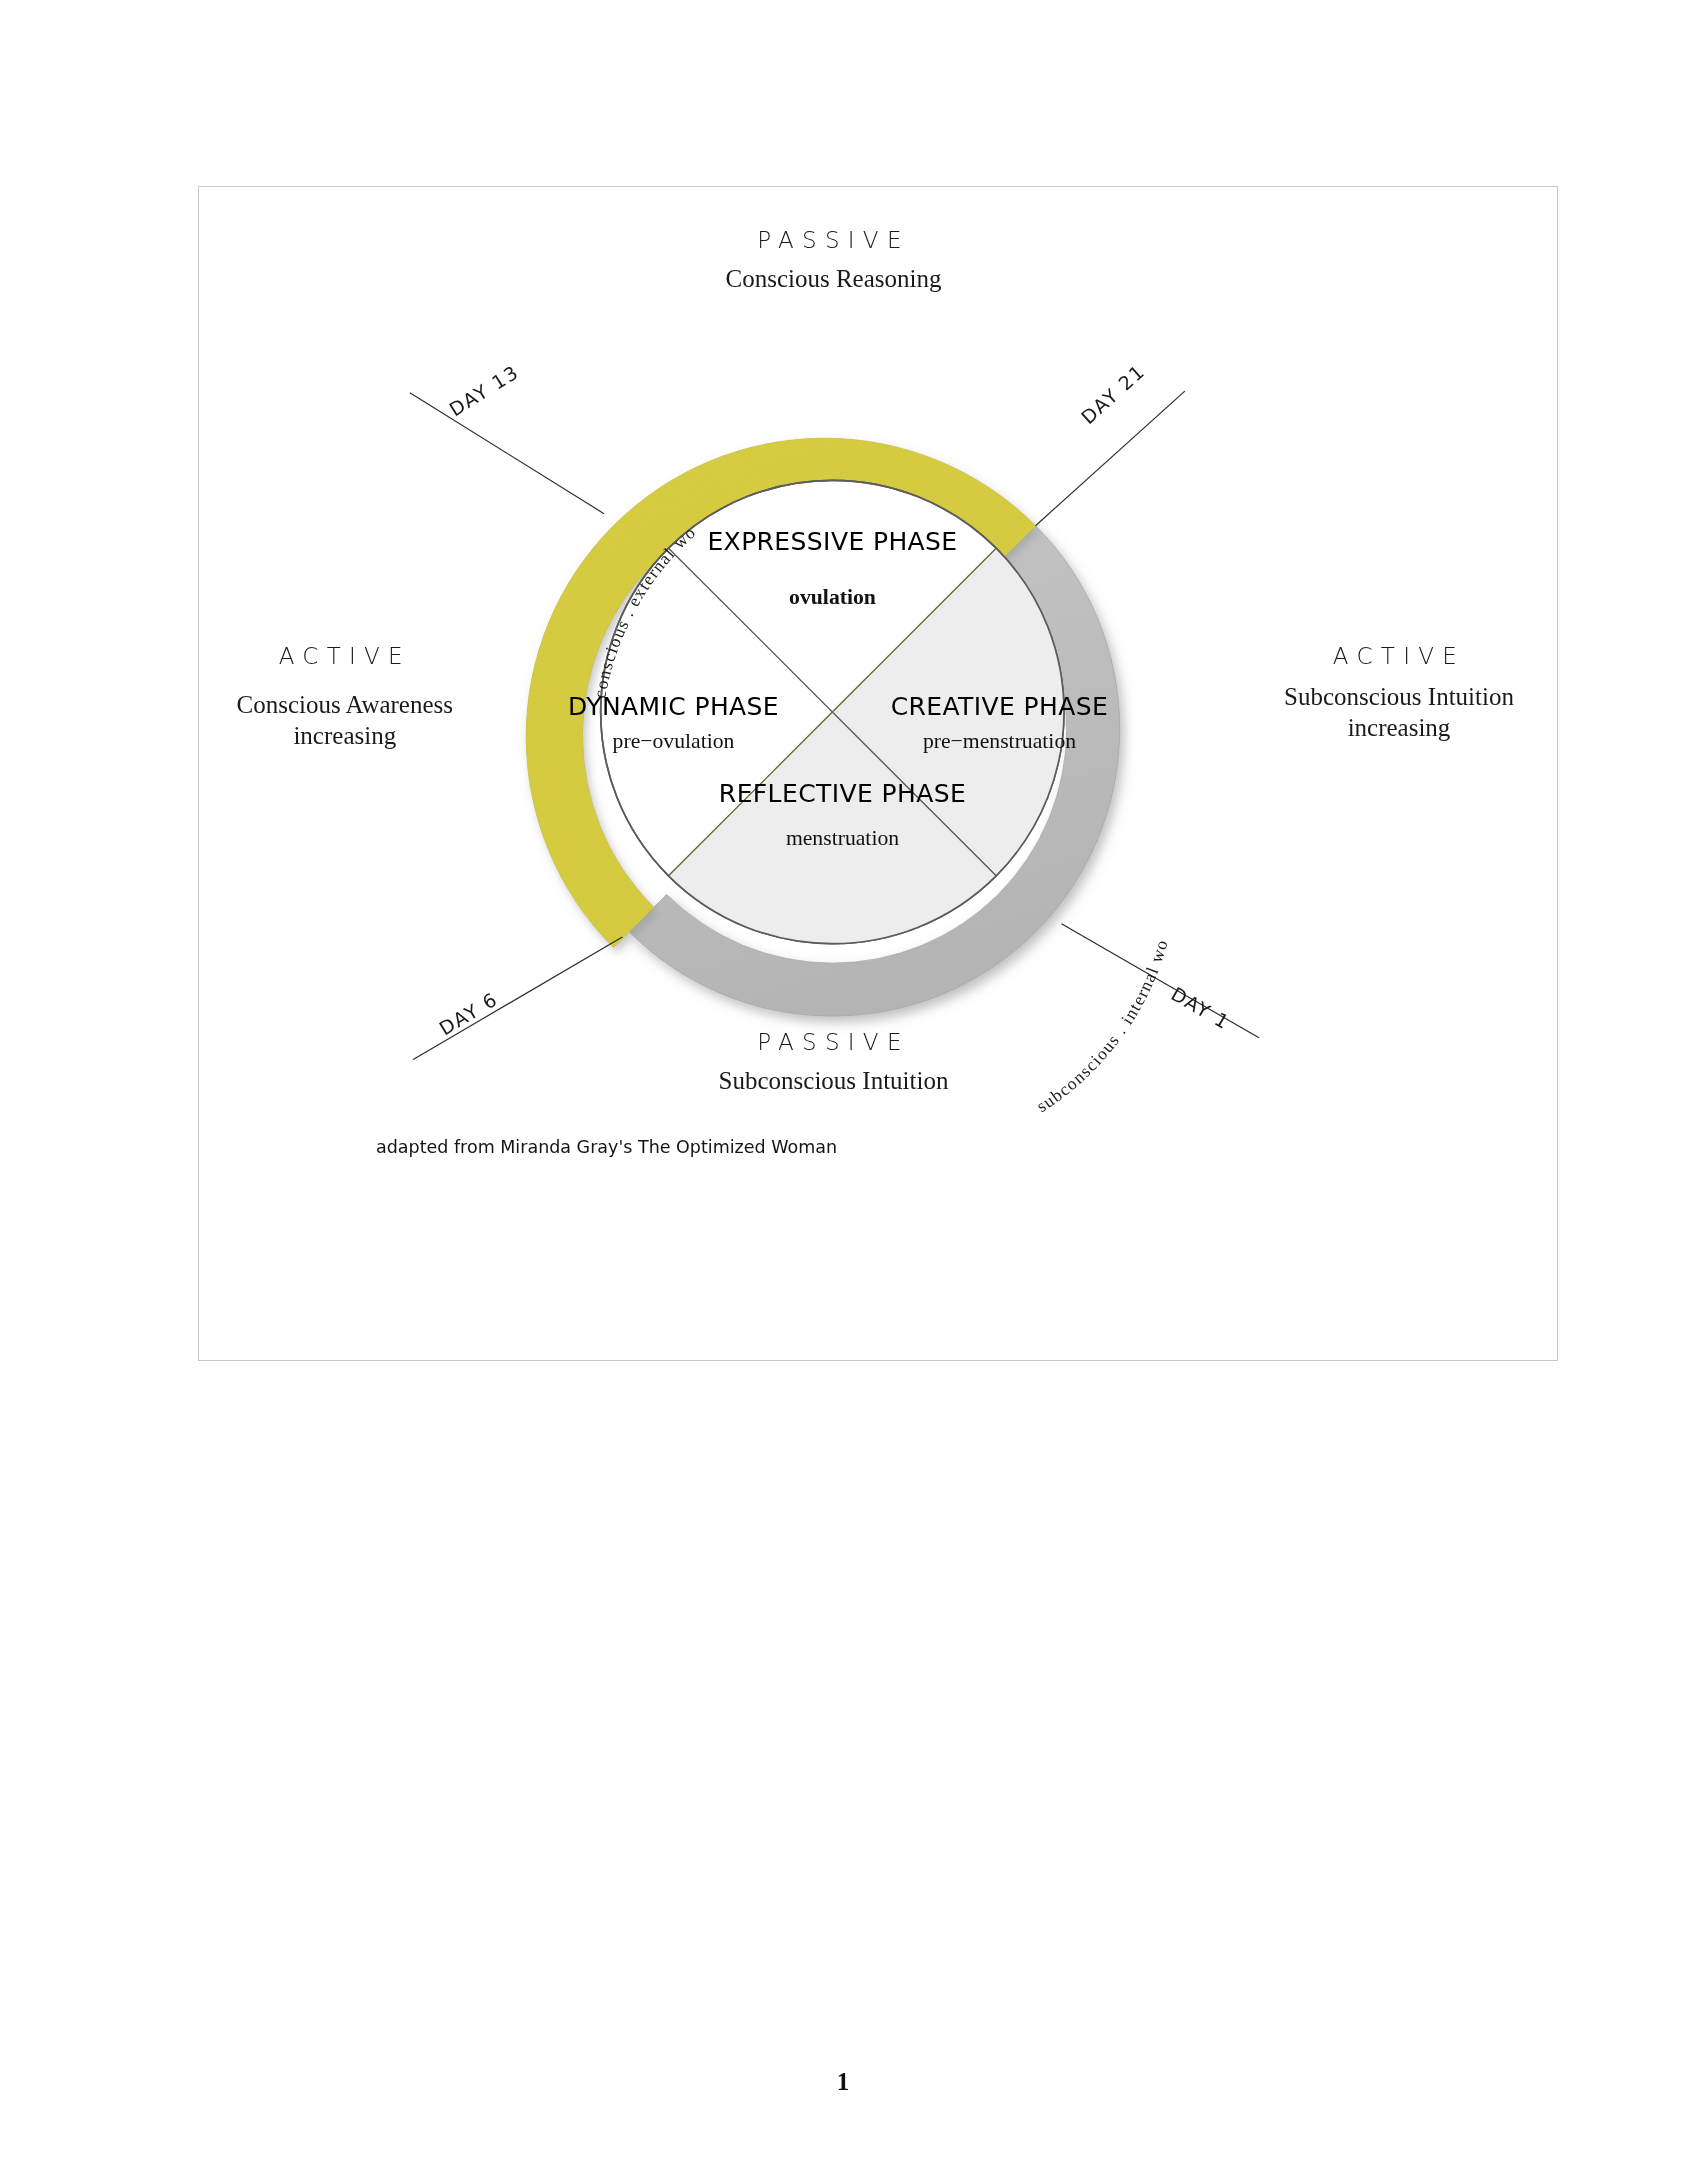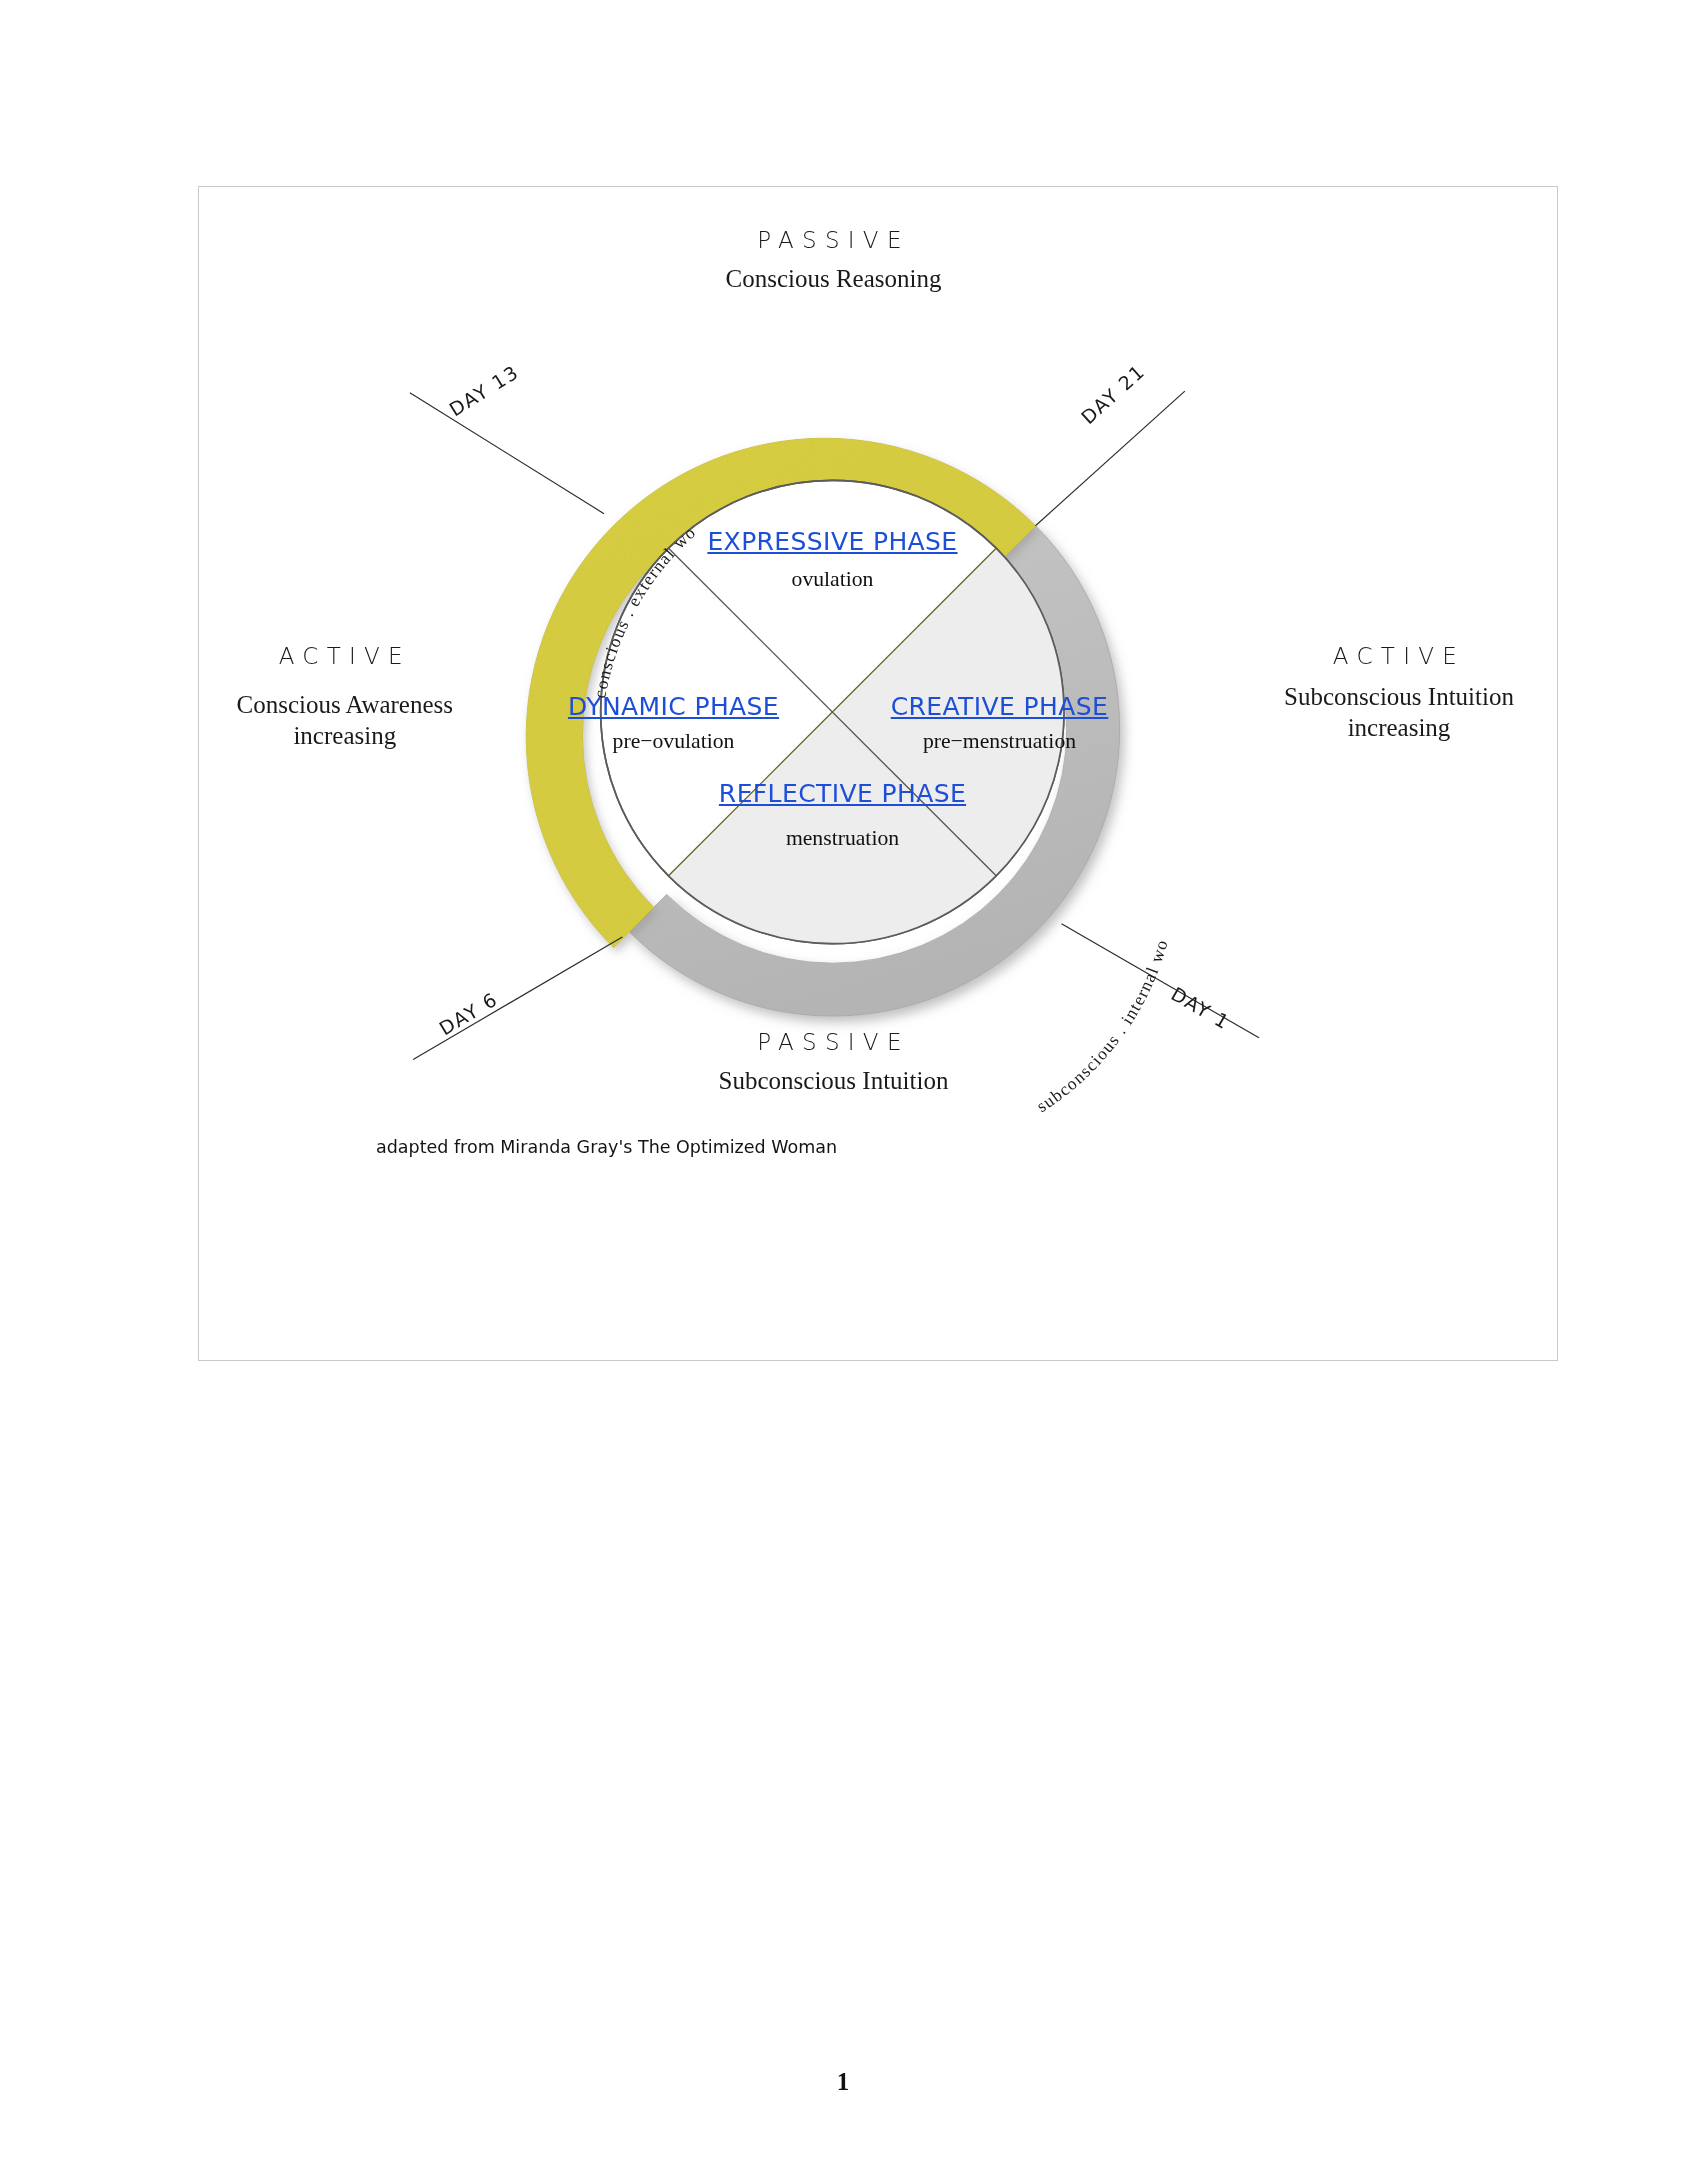--- a/index.html
+++ b/index.html
@@ -38,22 +38,21 @@
     font-family:"Liberation Serif", serif;
     font-size:25px;
     color:#1a1a1a;
     line-height:1.25;
   }
   .phase-title{
     font-family:"DejaVu Sans", sans-serif;
     font-size:25px;
     font-weight:400;
     letter-spacing:0.4px;
-    color:#1d4ed8;
-    text-decoration:underline;
+    color:#000000;
   }
   .phase-sub{
     font-family:"Liberation Serif", serif;
     font-size:21.7px;
     color:#111;
   }
   .day-lbl{
     position:absolute;
     font-family:"DejaVu Sans", sans-serif;
     font-size:19px;
@@ -196,21 +195,21 @@
     </div>
 
     <div class="lbl" style="left:1050px;top:456px;width:300px;">
       <div class="cap-wide">ACTIVE</div>
       <div class="cap-sub" style="margin-top:11.7px;">Subconscious Intuition</div>
       <div class="cap-sub">increasing</div>
     </div>
 
     <div class="lbl" style="left:467px;top:340px;width:333px;">
       <div class="phase-title">EXPRESSIVE PHASE</div>
-      <div class="phase-sub" style="margin-top:11px;">ovulation</div>
+      <div class="phase-sub" style="margin-top:29px;font-weight:bold;">ovulation</div>
     </div>
 
     <div class="lbl" style="left:659px;top:505px;width:283px;">
       <div class="phase-title">CREATIVE PHASE</div>
       <div class="phase-sub" style="margin-top:8.3px;">pre−menstruation</div>
     </div>
 
     <div class="lbl" style="left:477px;top:592px;width:333px;">
       <div class="phase-title">REFLECTIVE PHASE</div>
       <div class="phase-sub" style="margin-top:18.3px;">menstruation</div>

